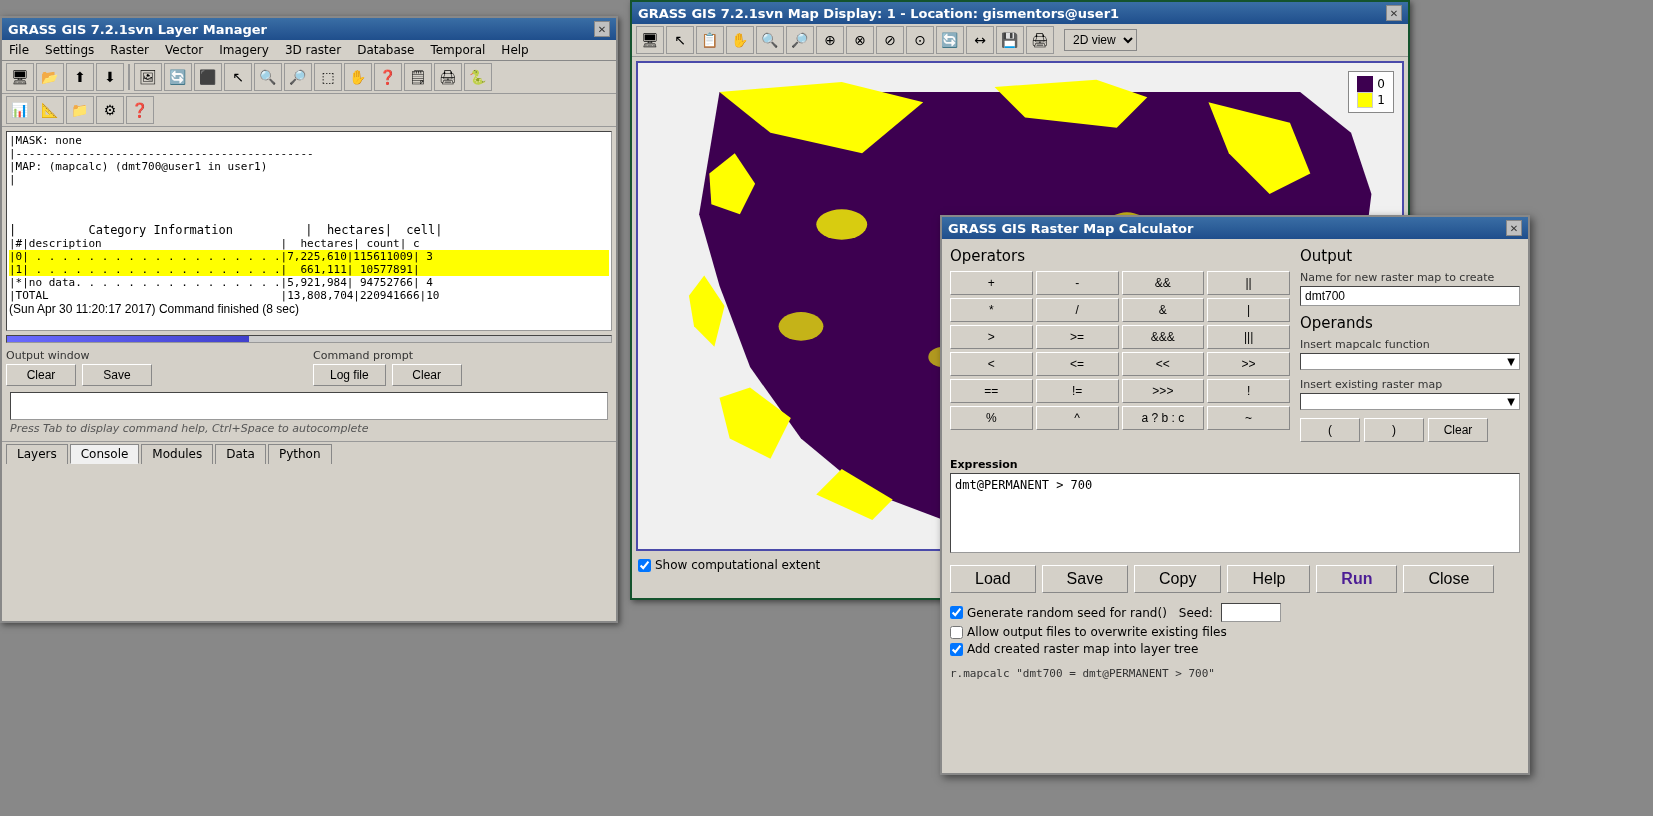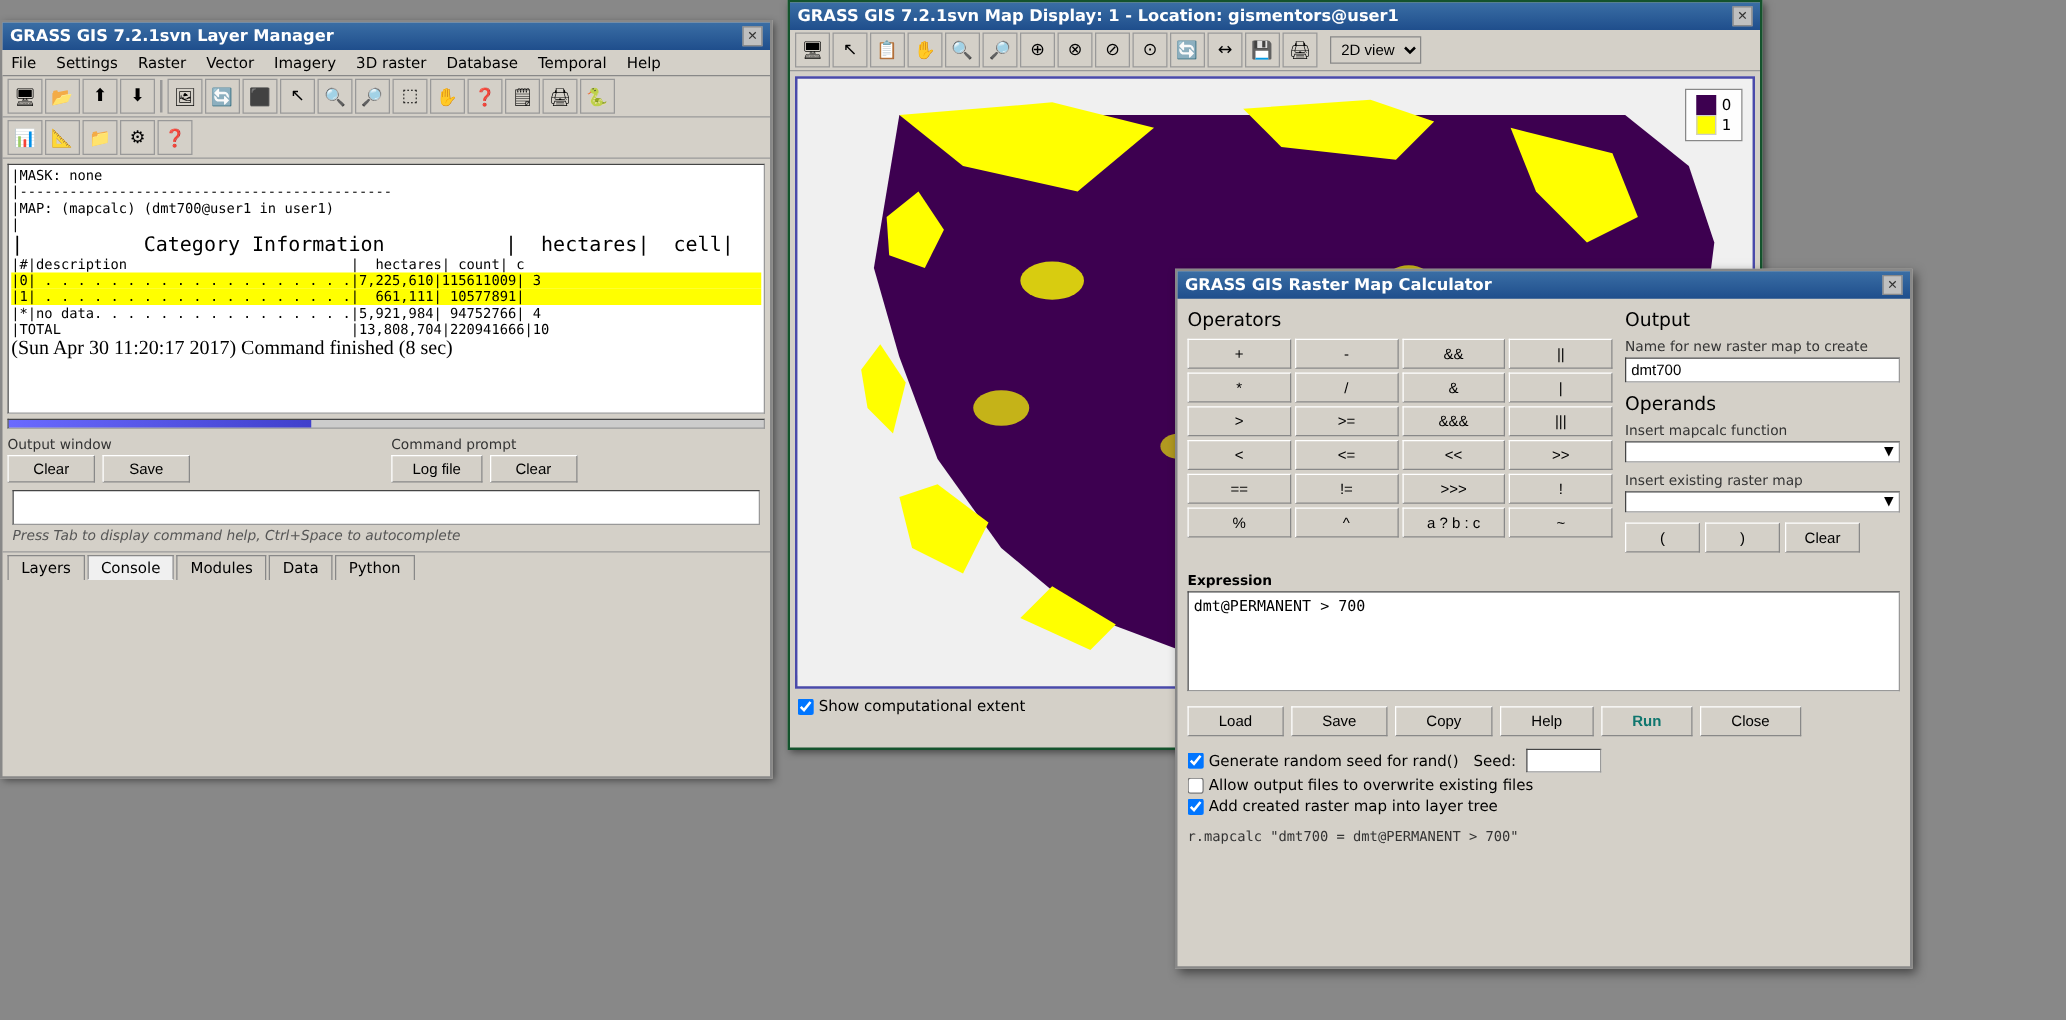--- a/index.html
+++ b/index.html
@@ -284,25 +284,25 @@
       padding: 6px 8px;
       justify-content: flex-start;
     }
     .calc-btn {
       background: #d4d0c8;
       border: 1px solid #888;
       border-top-color: #fff;
       border-left-color: #fff;
       padding: 4px 24px;
       cursor: pointer;
-      font-size: 12px;
+      font-size: 16px;
       min-width: 60px;
     }
     .calc-btn.run-btn {
-      color: #0f766e;
+      color: #4c1d95;
       font-weight: bold;
     }
 
     .calc-checkboxes {
       padding: 4px 8px;
       font-size: 12px;
     }
     .check-row {
       display: flex; align-items: center; gap: 4px; margin-bottom: 3px;
     }
@@ -377,28 +377,28 @@
     <div class="tb-btn">📁</div>
     <div class="tb-btn">⚙</div>
     <div class="tb-btn">❓</div>
   </div>
 
   <div class="output-area">
     <div style="font-family:monospace;font-size:11px;white-space:pre;">|MASK: none</div>
     <div style="font-family:monospace;font-size:11px;white-space:pre;">|---------------------------------------------</div>
     <div style="font-family:monospace;font-size:11px;white-space:pre;">|MAP: (mapcalc) (dmt700@user1 in user1)</div>
     <div style="font-family:monospace;font-size:11px;white-space:pre;">|</div>
-    <div style="font-family:monospace;font-size:16px;white-space:pre;">|          Category Information          |  hectares|  cell|</div>
+    <div style="font-family:monospace;font-size:12px;white-space:pre;margin-top:37px;">|          Category Information          |  hectares|  cell|</div>
     <div style="font-family:monospace;font-size:11px;white-space:pre;">|#|description                           |  hectares| count| c</div>
     <div class="output-row-yellow" style="font-family:monospace;font-size:11px;white-space:pre;">|0| . . . . . . . . . . . . . . . . . . .|7,225,610|115611009| 3</div>
     <div class="output-row-yellow" style="font-family:monospace;font-size:11px;white-space:pre;">|1| . . . . . . . . . . . . . . . . . . .|  661,111| 10577891|</div>
     <div style="font-family:monospace;font-size:11px;white-space:pre;">|*|no data. . . . . . . . . . . . . . . .|5,921,984| 94752766| 4</div>
     <div style="font-family:monospace;font-size:11px;white-space:pre;">|TOTAL                                   |13,808,704|220941666|10</div>
     <div style="font-family:monospace;font-size:11px;"> </div>
-    <div style="font-family:Liberation Serif, serif;font-size:16px;white-space:pre;">(Sun Apr 30 11:20:17 2017) Command finished (8 sec)</div>
+    <div style="font-family:Liberation Sans, sans-serif;font-size:12px;white-space:pre;">(Sun Apr 30 11:20:17 2017) Command finished (8 sec)</div>
   </div>
 
   <div class="progress-bar-area">
     <div class="progress-bar-fill"></div>
   </div>
 
   <div class="bottom-panel">
     <div class="bottom-btn-row">
       <div style="flex:1">
         <div class="section-label">Output window</div>

